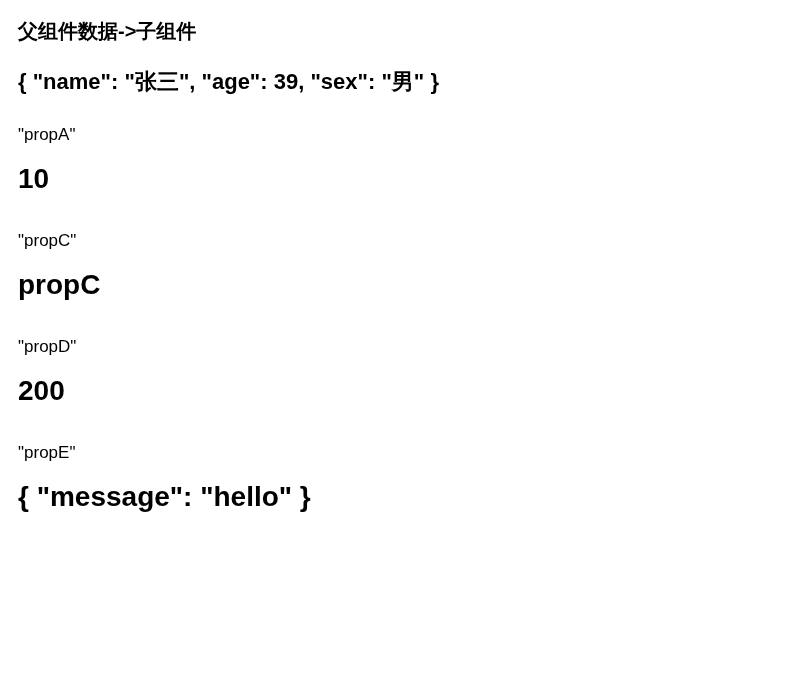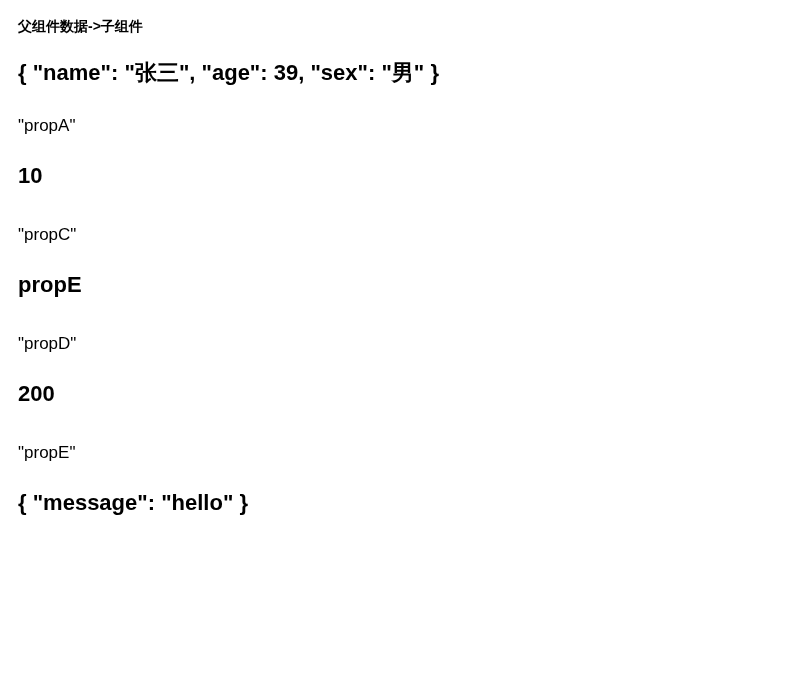--- a/index.html
+++ b/index.html
@@ -8,51 +8,50 @@
       box-sizing: border-box;
     }
     body {
       font-family: "Microsoft YaHei", "微软雅黑", "Segoe UI", Arial, sans-serif;
       background: #ffffff;
       color: #000000;
       padding: 18px;
       width: 796px;
     }
     .title {
-      font-size: 14px;
+      font-size: 20px;
       font-weight: bold;
       margin-bottom: 22px;
     }
     .obj-heading {
       font-size: 22px;
       font-weight: bold;
       margin-bottom: 28px;
     }
     .label {
       font-size: 17px;
       font-weight: normal;
       margin-bottom: 18px;
     }
     .value {
-      font-size: 22px;
+      font-size: 28px;
       font-weight: bold;
       margin-bottom: 36px;
-      margin-top: 27px;
     }
   </style>
 </head>
 <body>
 
 <div class="title">父组件数据-&gt;子组件</div>
 
 <div class="obj-heading">{ "name": "张三", "age": 39, "sex": "男" }</div>
 
 <div class="label">"propA"</div>
 <div class="value">10</div>
 
 <div class="label">"propC"</div>
-<div class="value">propE</div>
+<div class="value">propC</div>
 
 <div class="label">"propD"</div>
 <div class="value">200</div>
 
 <div class="label">"propE"</div>
 <div class="value">{ "message": "hello" }</div>
 
 </body></html>

